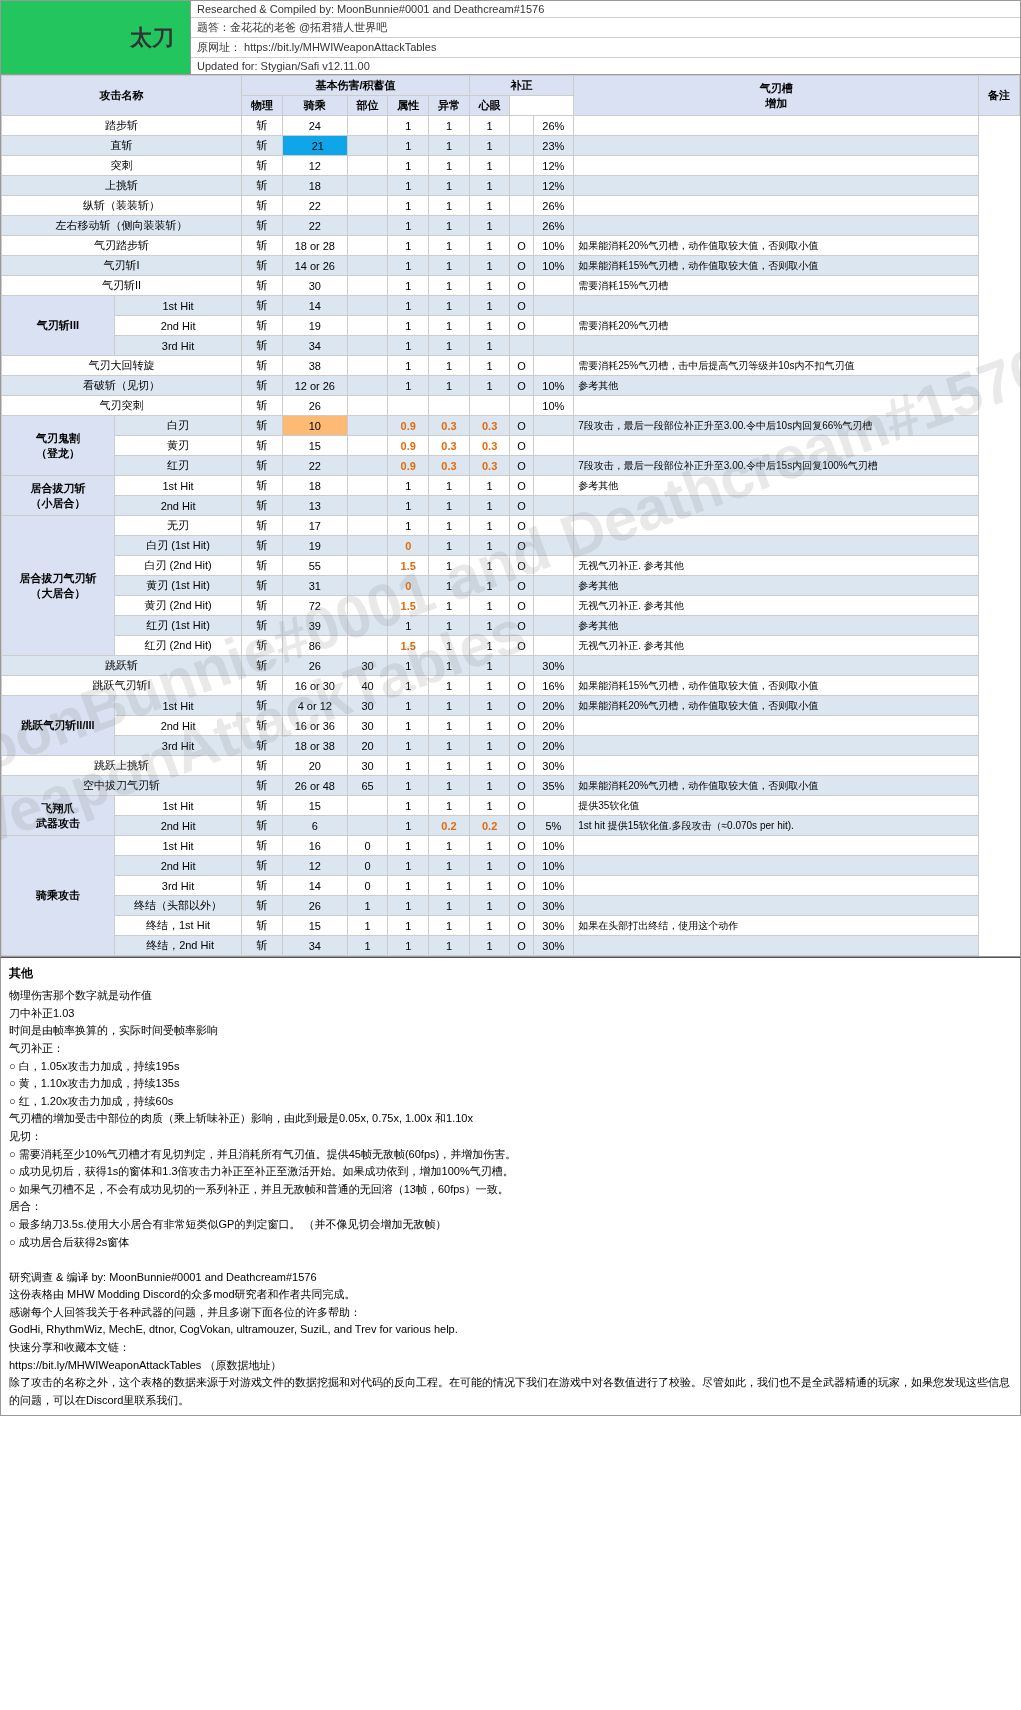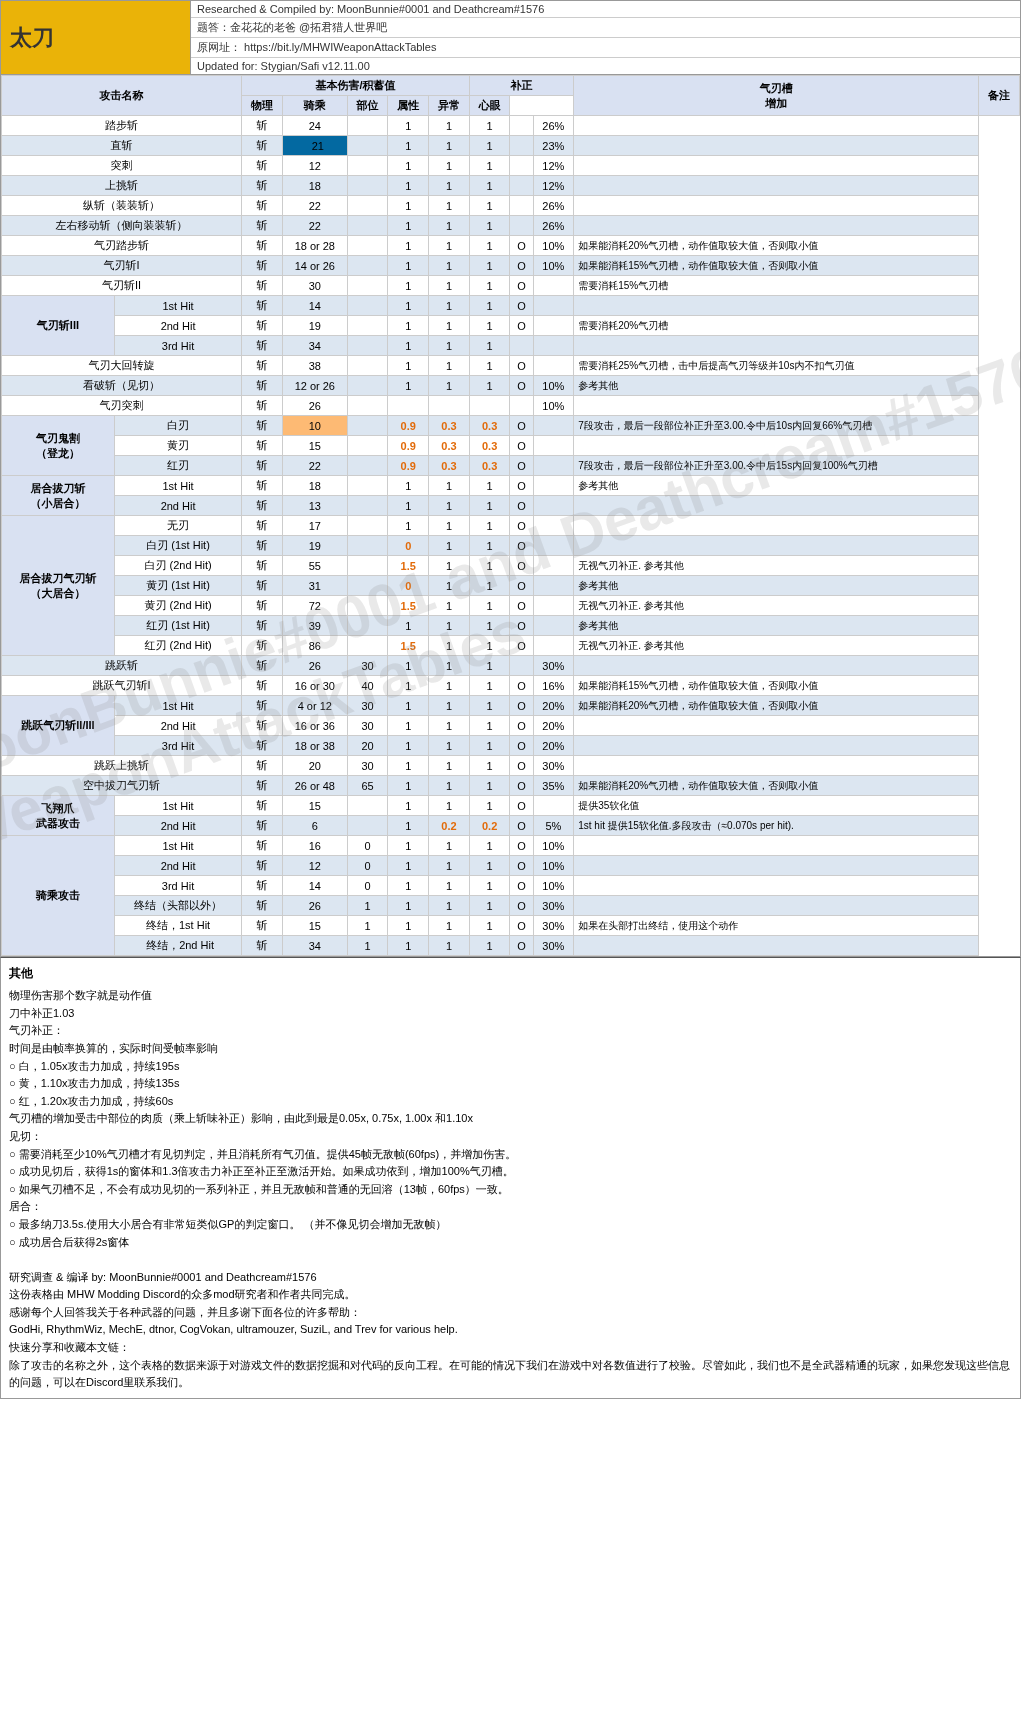--- a/index.html
+++ b/index.html
@@ -31,27 +31,27 @@
       font-weight: bold;
       color: #888;
       white-space: nowrap;
     }
     
     .header-section {
       display: flex;
       border: 1px solid #999;
     }
     .weapon-title-box {
-      background: #eab308;
+      background: #22c55e;
       border-right: 1px solid #999;
       display: flex;
       align-items: center;
-      justify-content: flex-start;
+      justify-content: flex-end;
       min-width: 190px;
-      padding: 9px;
+      padding: 16px;
       font-size: 22px;
       font-weight: bold;
       color: #333;
     }
     .header-info {
       flex: 1;
       display: flex;
       flex-direction: column;
     }
     .header-row {
@@ -169,21 +169,21 @@
             <td>1</td>
             <td>1</td>
             <td>1</td>
             <td></td>
             <td>26%</td>
             <td class="notes"></td>
           </tr>
           <tr>
             <td colspan="2" style="text-align: center; background: rgb(220, 230, 241);">直斩</td>
             <td style="background: rgb(220, 230, 241);">斩</td>
-            <td style="background: #0369a1; padding-left: 10px;">21</td>
+            <td style="background: #0ea5e9; padding-left: 10px;">21</td>
             <td style="background: rgb(220, 230, 241);"></td>
             <td style="background: rgb(220, 230, 241);">1</td>
             <td style="background: rgb(220, 230, 241);">1</td>
             <td style="background: rgb(220, 230, 241);">1</td>
             <td style="background: rgb(220, 230, 241);"></td>
             <td style="background: rgb(220, 230, 241);">23%</td>
             <td class="notes" style="background: rgb(220, 230, 241);"></td>
           </tr>
           <tr style="background: rgb(255, 255, 255);">
             <td colspan="2" style="text-align: center;">突刺</td>
@@ -678,39 +678,40 @@
           </tr>
         </tbody>
     </table>
   </div>
 
   <div class="footer-section">
     <div class="footer-title">其他</div>
     <div id="footer-notes">
         <div>物理伤害那个数字就是动作值</div>
         <div>刀中补正1.03</div>
+        <div>时间是由帧率换算的，实际时间受帧率影响</div>
         <div>气刃补正：</div>
-        <div>时间是由帧率换算的，实际时间受帧率影响</div>
         <div>○ 白，1.05x攻击力加成，持续195s</div>
         <div>○ 黄，1.10x攻击力加成，持续135s</div>
         <div>○ 红，1.20x攻击力加成，持续60s</div>
         <div>气刃槽的增加受击中部位的肉质（乘上斩味补正）影响，由此到最是0.05x, 0.75x, 1.00x 和1.10x</div>
         <div>见切：</div>
         <div>○ 需要消耗至少10%气刃槽才有见切判定，并且消耗所有气刃值。提供45帧无敌帧(60fps)，并增加伤害。</div>
         <div>○ 成功见切后，获得1s的窗体和1.3倍攻击力补正至补正至激活开始。如果成功依到，增加100%气刃槽。</div>
         <div>○ 如果气刃槽不足，不会有成功见切的一系列补正，并且无敌帧和普通的无回溶（13帧，60fps）一致。</div>
         <div>居合：</div>
         <div>○ 最多纳刀3.5s.使用大小居合有非常短类似GP的判定窗口。 （并不像见切会增加无敌帧）</div>
         <div>○ 成功居合后获得2s窗体</div>
       </div>
     <br>
     <div id="footer-credits">
         <div>研究调查 &amp; 编译 by: MoonBunnie#0001 and Deathcream#1576</div>
         <div>这份表格由 MHW Modding Discord的众多mod研究者和作者共同完成。</div>
         <div>感谢每个人回答我关于各种武器的问题，并且多谢下面各位的许多帮助：</div>
         <div>GodHi, RhythmWiz, MechE, dtnor, CogVokan, ultramouzer, SuziL, and Trev for various help.</div>
         <div></div>
         <div>快速分享和收藏本文链：</div>
+        <div>https://bit.ly/MHWIWeaponAttackTables （原数据地址）</div>
         <div>除了攻击的名称之外，这个表格的数据来源于对游戏文件的数据挖掘和对代码的反向工程。在可能的情况下我们在游戏中对各数值进行了校验。尽管如此，我们也不是全武器精通的玩家，如果您发现这些信息的问题，可以在Discord里联系我们。</div>
       </div>
   </div>
 
 </div>
 
 </body></html>

